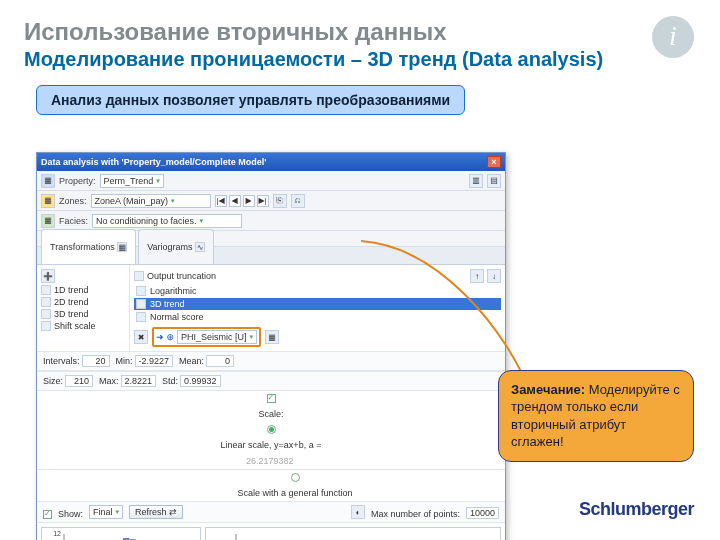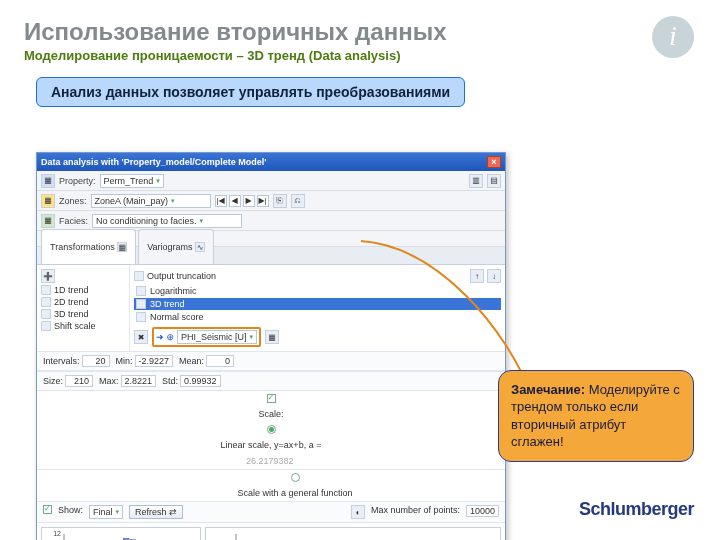--- a/index.html
+++ b/index.html
@@ -1,20 +1,20 @@
 <!DOCTYPE html>
 <html><head>
 <meta charset="utf-8">
 <style>
   * { box-sizing: border-box; margin: 0; padding: 0; }
   body { width: 720px; height: 540px; background: #fff; font-family: Arial, sans-serif; overflow: hidden; position: relative; }
   .slide { padding: 18px 24px 0 24px; position: relative; height: 100%; }
   .logo-i { position: absolute; right: 26px; top: 16px; width: 42px; height: 42px; border-radius: 50%; background: #c8d4d8; color: #fff; font-family: Georgia, serif; font-style: italic; font-size: 28px; text-align: center; line-height: 40px; }
   .title { color: #828a8e; font-size: 24px; font-weight: bold; margin-bottom: 2px; }
-  .subtitle { color: #4d7c0f; font-size: 13px; font-weight: bold; margin-bottom: 14px; }
+  .subtitle { color: #0369a1; font-size: 20px; font-weight: bold; margin-bottom: 14px; }
   .callout-blue { background: #b9d8fb; border: 1px solid #1c6fd6; border-radius: 6px; padding: 6px 14px; color: #10223a; font-size: 14px; font-weight: bold; display: inline-block; margin-left: 12px; margin-bottom: 6px; }
   .callout-orange { position: absolute; right: 26px; bottom: 78px; width: 196px; background: #f4a83a; border: 1px solid #2e3a8c; border-radius: 13px; padding: 10px 12px; color: #1a1a3a; font-size: 13px; line-height: 1.35; }
   .callout-orange b { font-weight: bold; }
   .brand { position: absolute; right: 26px; bottom: 20px; color: #253a7e; font-weight: bold; font-size: 18px; letter-spacing: -0.5px; margin-left: 48px; }
   .arrow { position: absolute; pointer-events: none; }
   
   .app { position: absolute; left: 36px; top: 152px; width: 470px; border: 1px solid #7a98c6; box-shadow: 2px 2px 6px rgba(0,0,0,.25); background: #fff; font-size: 9px; color: #333; }
   .titlebar { height: 18px; background: linear-gradient(#3a74d6,#1e56bb); color: #fff; display: flex; align-items: center; padding: 0 4px; font-weight: bold; font-size: 9px; }
   .titlebar .close { margin-left: auto; width: 14px; height: 12px; background: #e86b55; border: 1px solid #b73c26; color: #fff; font-size: 9px; line-height: 10px; text-align: center; }
   .toolbar-row { display: flex; align-items: center; gap: 4px; padding: 2px 4px; border-bottom: 1px solid #d8dde6; background: #f3f5f9; height: 20px; }
@@ -32,21 +32,21 @@
   .tab.active { background: #fff; }
   .content { display: flex; background: #fff; }
   .lcol { width: 92px; padding: 4px; display: flex; flex-direction: column; gap: 2px; }
   .trow { display: flex; align-items: center; gap: 3px; }
   .rcol { flex: 1; padding: 4px; border-left: 1px solid #e2e6ee; }
   .option-list { display: flex; flex-direction: column; gap: 1px; margin-bottom: 4px; }
   .opt { display: flex; align-items: center; gap: 4px; padding: 1px 2px; }
   .opt.sel { background: #3a74d6; color: #fff; }
   .tiny-ico { width: 10px; height: 10px; background: #e8eef8; border: 1px solid #c6cfde; }
   .hl { border: 2px solid #e0861a; border-radius: 2px; padding: 1px 2px; display: inline-flex; align-items: center; gap: 3px; }
-  .stats { display: flex; gap: 6px; padding: 3px 6px; border-top: 1px solid #e2e6ee; border-bottom: 1px solid #e2e6ee; flex-wrap: wrap; align-items: flex-start; background: #fafbfd; }
+  .stats { display: flex; gap: 6px; padding: 3px 6px; border-top: 1px solid #e2e6ee; border-bottom: 1px solid #e2e6ee; flex-wrap: wrap; align-items: flex-end; background: #fafbfd; }
   .stats .pair { display: flex; gap: 2px; align-items: center; }
   .stats .val { background: #fff; border: 1px solid #c6cfde; padding: 0 3px; min-width: 28px; text-align: right; }
   .scale-row { padding: 3px 6px; border-bottom: 1px solid #e2e6ee; display: flex; gap: 6px; align-items: center; flex-wrap: wrap; flex-direction: column; }
   .radio { width: 9px; height: 9px; border: 1px solid #7a8; border-radius: 50%; display: inline-block; }
   .radio.on::after { content: ""; display: block; width: 5px; height: 5px; border-radius: 50%; background: #4a6; margin: 1px; }
   .check { width: 9px; height: 9px; border: 1px solid #7a8; display: inline-block; position: relative; }
   .check.on::after { content: "✓"; position: absolute; font-size: 8px; color: #4a6; left: 0; top: -2px; }
   .charts { display: flex; padding: 4px; gap: 4px; align-items: flex-start; }
   .hist { width: 160px; height: 110px; border: 1px solid #c6cfde; background: #fff; position: relative; }
   .scatter { flex: 1; height: 130px; border: 1px solid #c6cfde; background: #fff; position: relative; }

